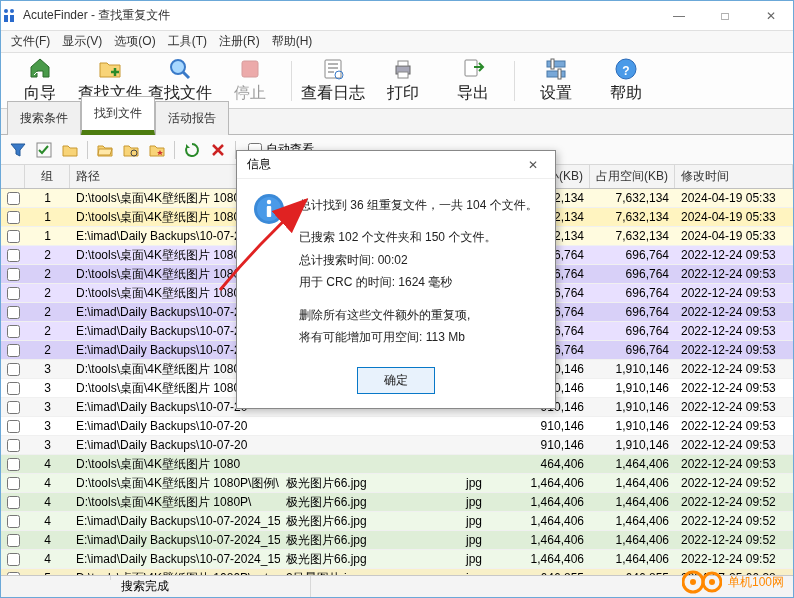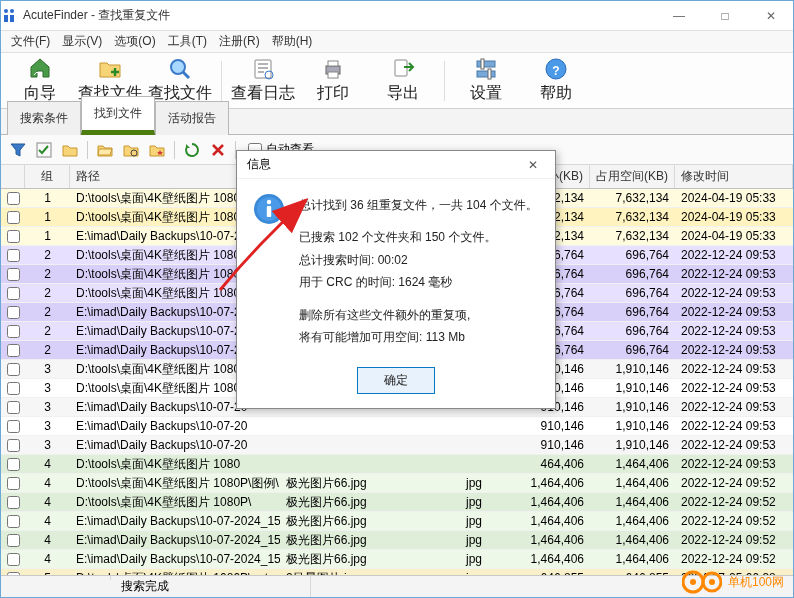--- a/index.html
+++ b/index.html
@@ -100,20 +100,26 @@
         </svg>
         <span>查找文件</span>
       </div>
       <div class="tbtn">
         <svg viewBox="0 0 24 24">
           <circle cx="10" cy="10" r="7" fill="#a8d8ff" stroke="#3a7ac8" stroke-width="2"></circle>
           <path d="M15 15l6 6" stroke="#3a7ac8" stroke-width="3"></path>
         </svg>
         <span>查找文件</span>
       </div>
+      <div class="tbtn disabled">
+        <svg viewBox="0 0 24 24">
+          <rect x="4" y="4" width="16" height="16" rx="2" fill="#d84848" stroke="#a82828"></rect>
+        </svg>
+        <span>停止</span>
+      </div>
       <div class="tsep"></div>
       <div class="tbtn">
         <svg viewBox="0 0 24 24">
           <rect x="4" y="3" width="16" height="18" rx="1" fill="#fff" stroke="#888"></rect>
           <path d="M7 7h10M7 11h10M7 15h6" stroke="#666"></path>
           <circle cx="18" cy="18" r="4" fill="none" stroke="#3a7ac8"></circle>
         </svg>
         <span>查看日志</span>
       </div>
       <div class="tbtn">

